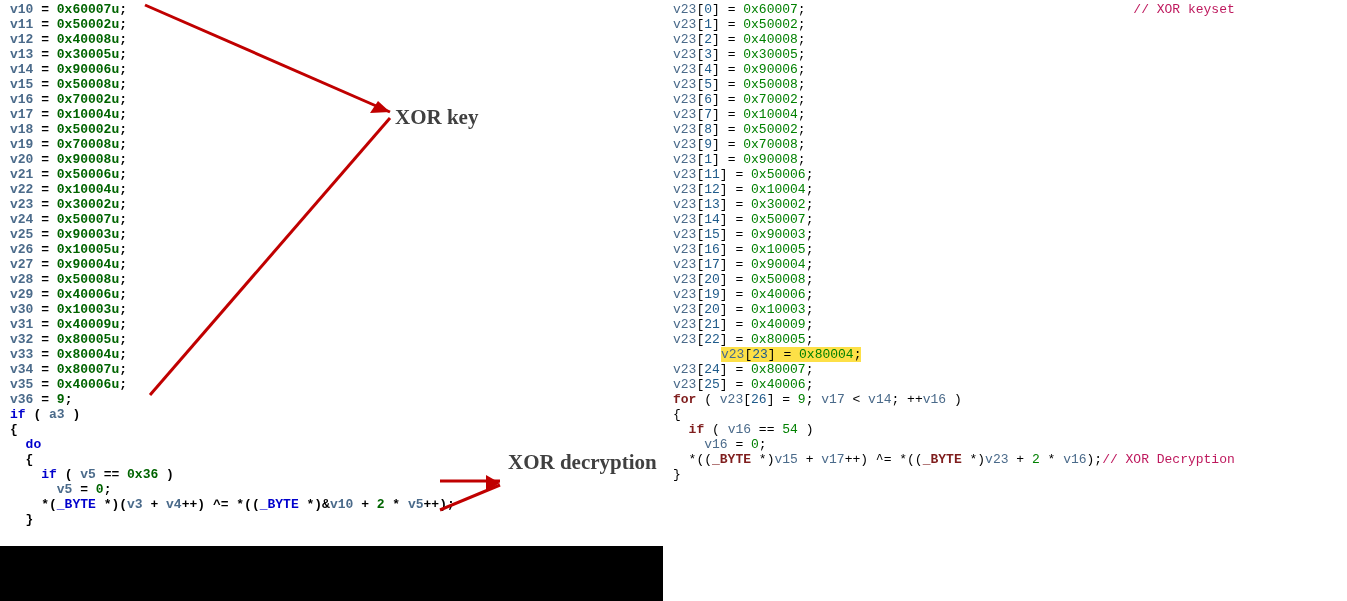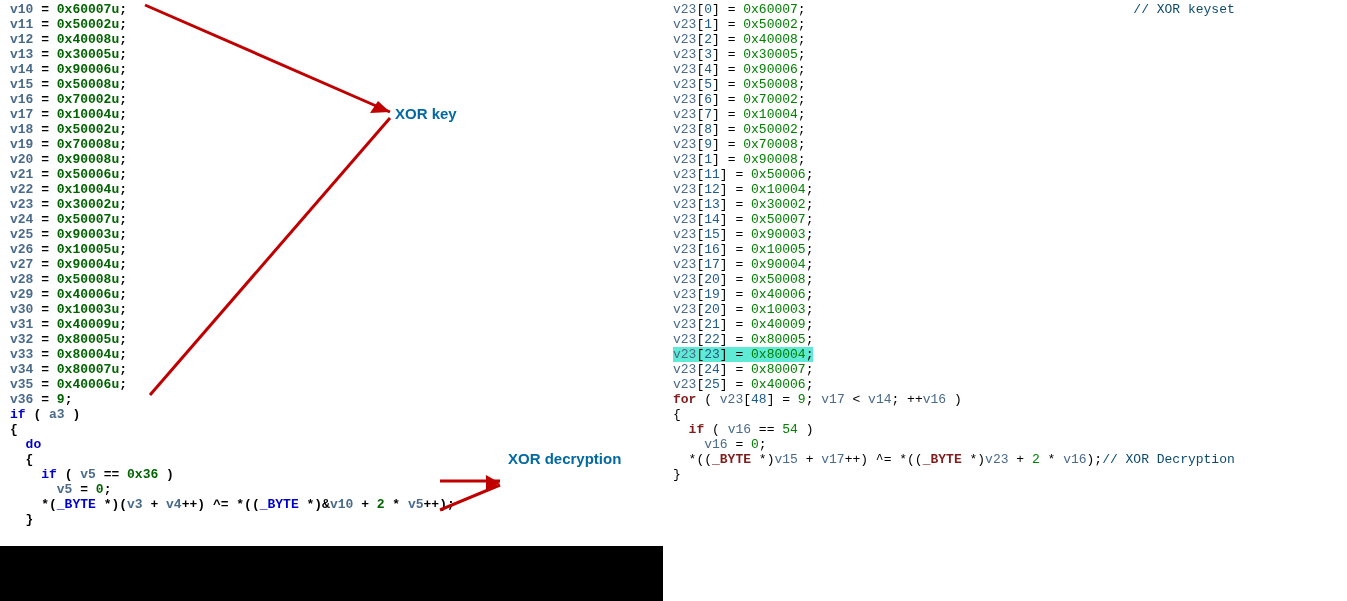--- a/index.html
+++ b/index.html
@@ -40,46 +40,47 @@
     padding: 2px 0;
   }
   .var { color: #4a6a8a; }
   .num { color: #006400; font-weight: bold; }
   .keyword { color: #0000cc; font-weight: bold; }
   .type { color: #0000cc; }
   .r-idx { color: #1e5a8a; }
   .r-num { color: #008000; text-align: center; }
   .r-var { color: #4a6a8a; }
   .r-keyword { color: #7f1d1d; font-weight: bold; }
-  .r-comment { color: #0c4a6e; }
+  .r-comment { color: #be185d; }
   .black-box {
     position: absolute;
     left: 0;
     bottom: 0;
     width: 663px;
     height: 55px;
     background: #000;
   }
   .annotation-svg {
     position: absolute;
     left: 0;
     top: 0;
     width: 663px;
     height: 560px;
     pointer-events: none;
   }
   .label {
     position: absolute;
-    color: #0369a1;
-    font-family: Liberation Sans, sans-serif;
-    font-size: 15px;
+    color: #404040;
+    font-family: Liberation Serif, serif;
+    font-size: 21px;
     font-weight: bold;
   }
   .highlight-line {
-    background: #5eead4;
+    background: #fde047;
+    margin-left: 48px;
   }
 </style>
 </head>
 <body>
 
 <div class="container">
 
   <div class="left-panel">
     <div class="code-block left-code" id="left-code"><span class="var">v10</span> = <span class="num">0x60007u</span>;
 <span class="var">v11</span> = <span class="num">0x50002u</span>;
@@ -155,21 +156,21 @@
 <span><span class="r-var">v23</span>[<span class="r-idx">16</span>] = <span class="r-num">0x10005</span>;</span>
 <span><span class="r-var">v23</span>[<span class="r-idx">17</span>] = <span class="r-num">0x90004</span>;</span>
 <span><span class="r-var">v23</span>[<span class="r-idx">20</span>] = <span class="r-num">0x50008</span>;</span>
 <span><span class="r-var">v23</span>[<span class="r-idx">19</span>] = <span class="r-num">0x40006</span>;</span>
 <span><span class="r-var">v23</span>[<span class="r-idx">20</span>] = <span class="r-num">0x10003</span>;</span>
 <span><span class="r-var">v23</span>[<span class="r-idx">21</span>] = <span class="r-num">0x40009</span>;</span>
 <span><span class="r-var">v23</span>[<span class="r-idx">22</span>] = <span class="r-num">0x80005</span>;</span>
 <span class="highlight-line"><span class="r-var">v23</span>[<span class="r-idx">23</span>] = <span class="r-num">0x80004</span>;</span>
 <span><span class="r-var">v23</span>[<span class="r-idx">24</span>] = <span class="r-num">0x80007</span>;</span>
 <span><span class="r-var">v23</span>[<span class="r-idx">25</span>] = <span class="r-num">0x40006</span>;</span>
-<span class="r-keyword">for</span> ( <span class="r-var">v23</span>[<span class="r-idx">48</span>] = <span class="r-num">9</span>; <span class="r-var">v17</span> &lt; <span class="r-var">v14</span>; ++<span class="r-var">v16</span> )
+<span class="r-keyword">for</span> ( <span class="r-var">v23</span>[<span class="r-idx">26</span>] = <span class="r-num">9</span>; <span class="r-var">v17</span> &lt; <span class="r-var">v14</span>; ++<span class="r-var">v16</span> )
 {
   <span class="r-keyword">if</span> ( <span class="r-var">v16</span> == <span class="r-num">54</span> )
     <span class="r-var">v16</span> = <span class="r-num">0</span>;
   *((<span class="r-keyword">_BYTE</span> *)<span class="r-var">v15</span> + <span class="r-var">v17</span>++) ^= *((<span class="r-keyword">_BYTE</span> *)<span class="r-var">v23</span> + <span class="r-num">2</span> * <span class="r-var">v16</span>);<span class="r-comment">// XOR Decryption</span>
 }
 </div>
   </div>
 </div>
 
 </body></html>

